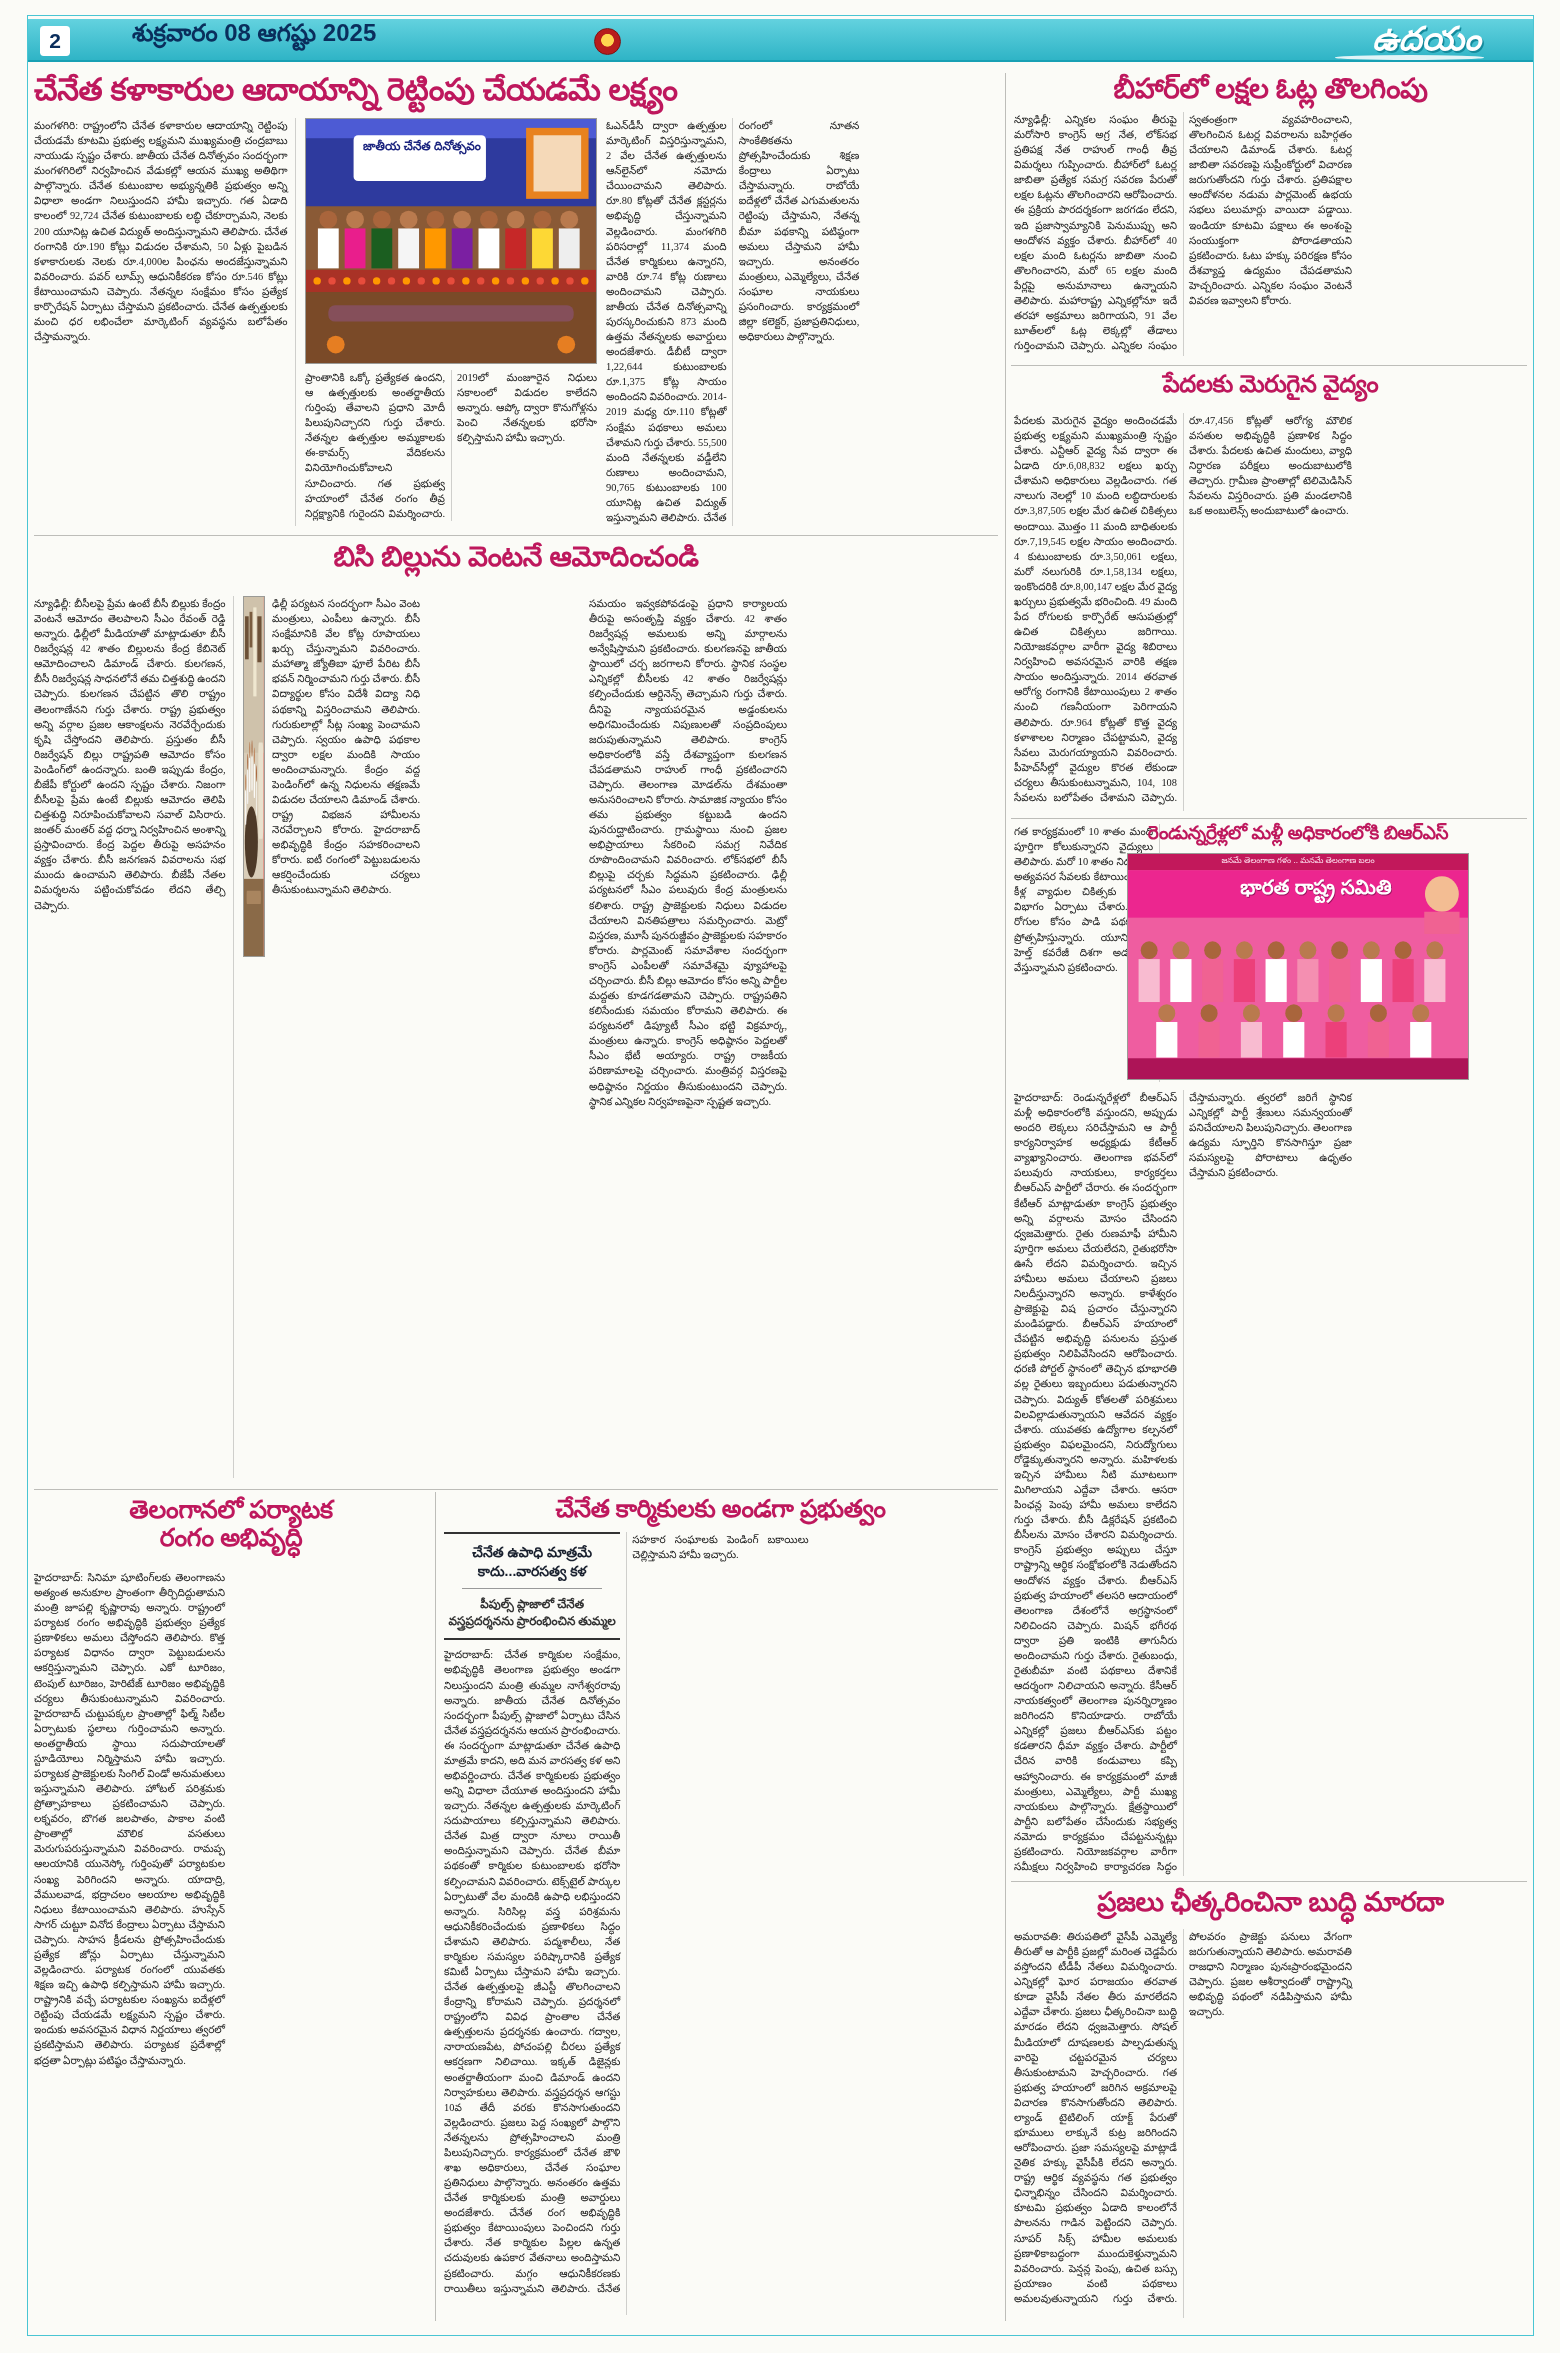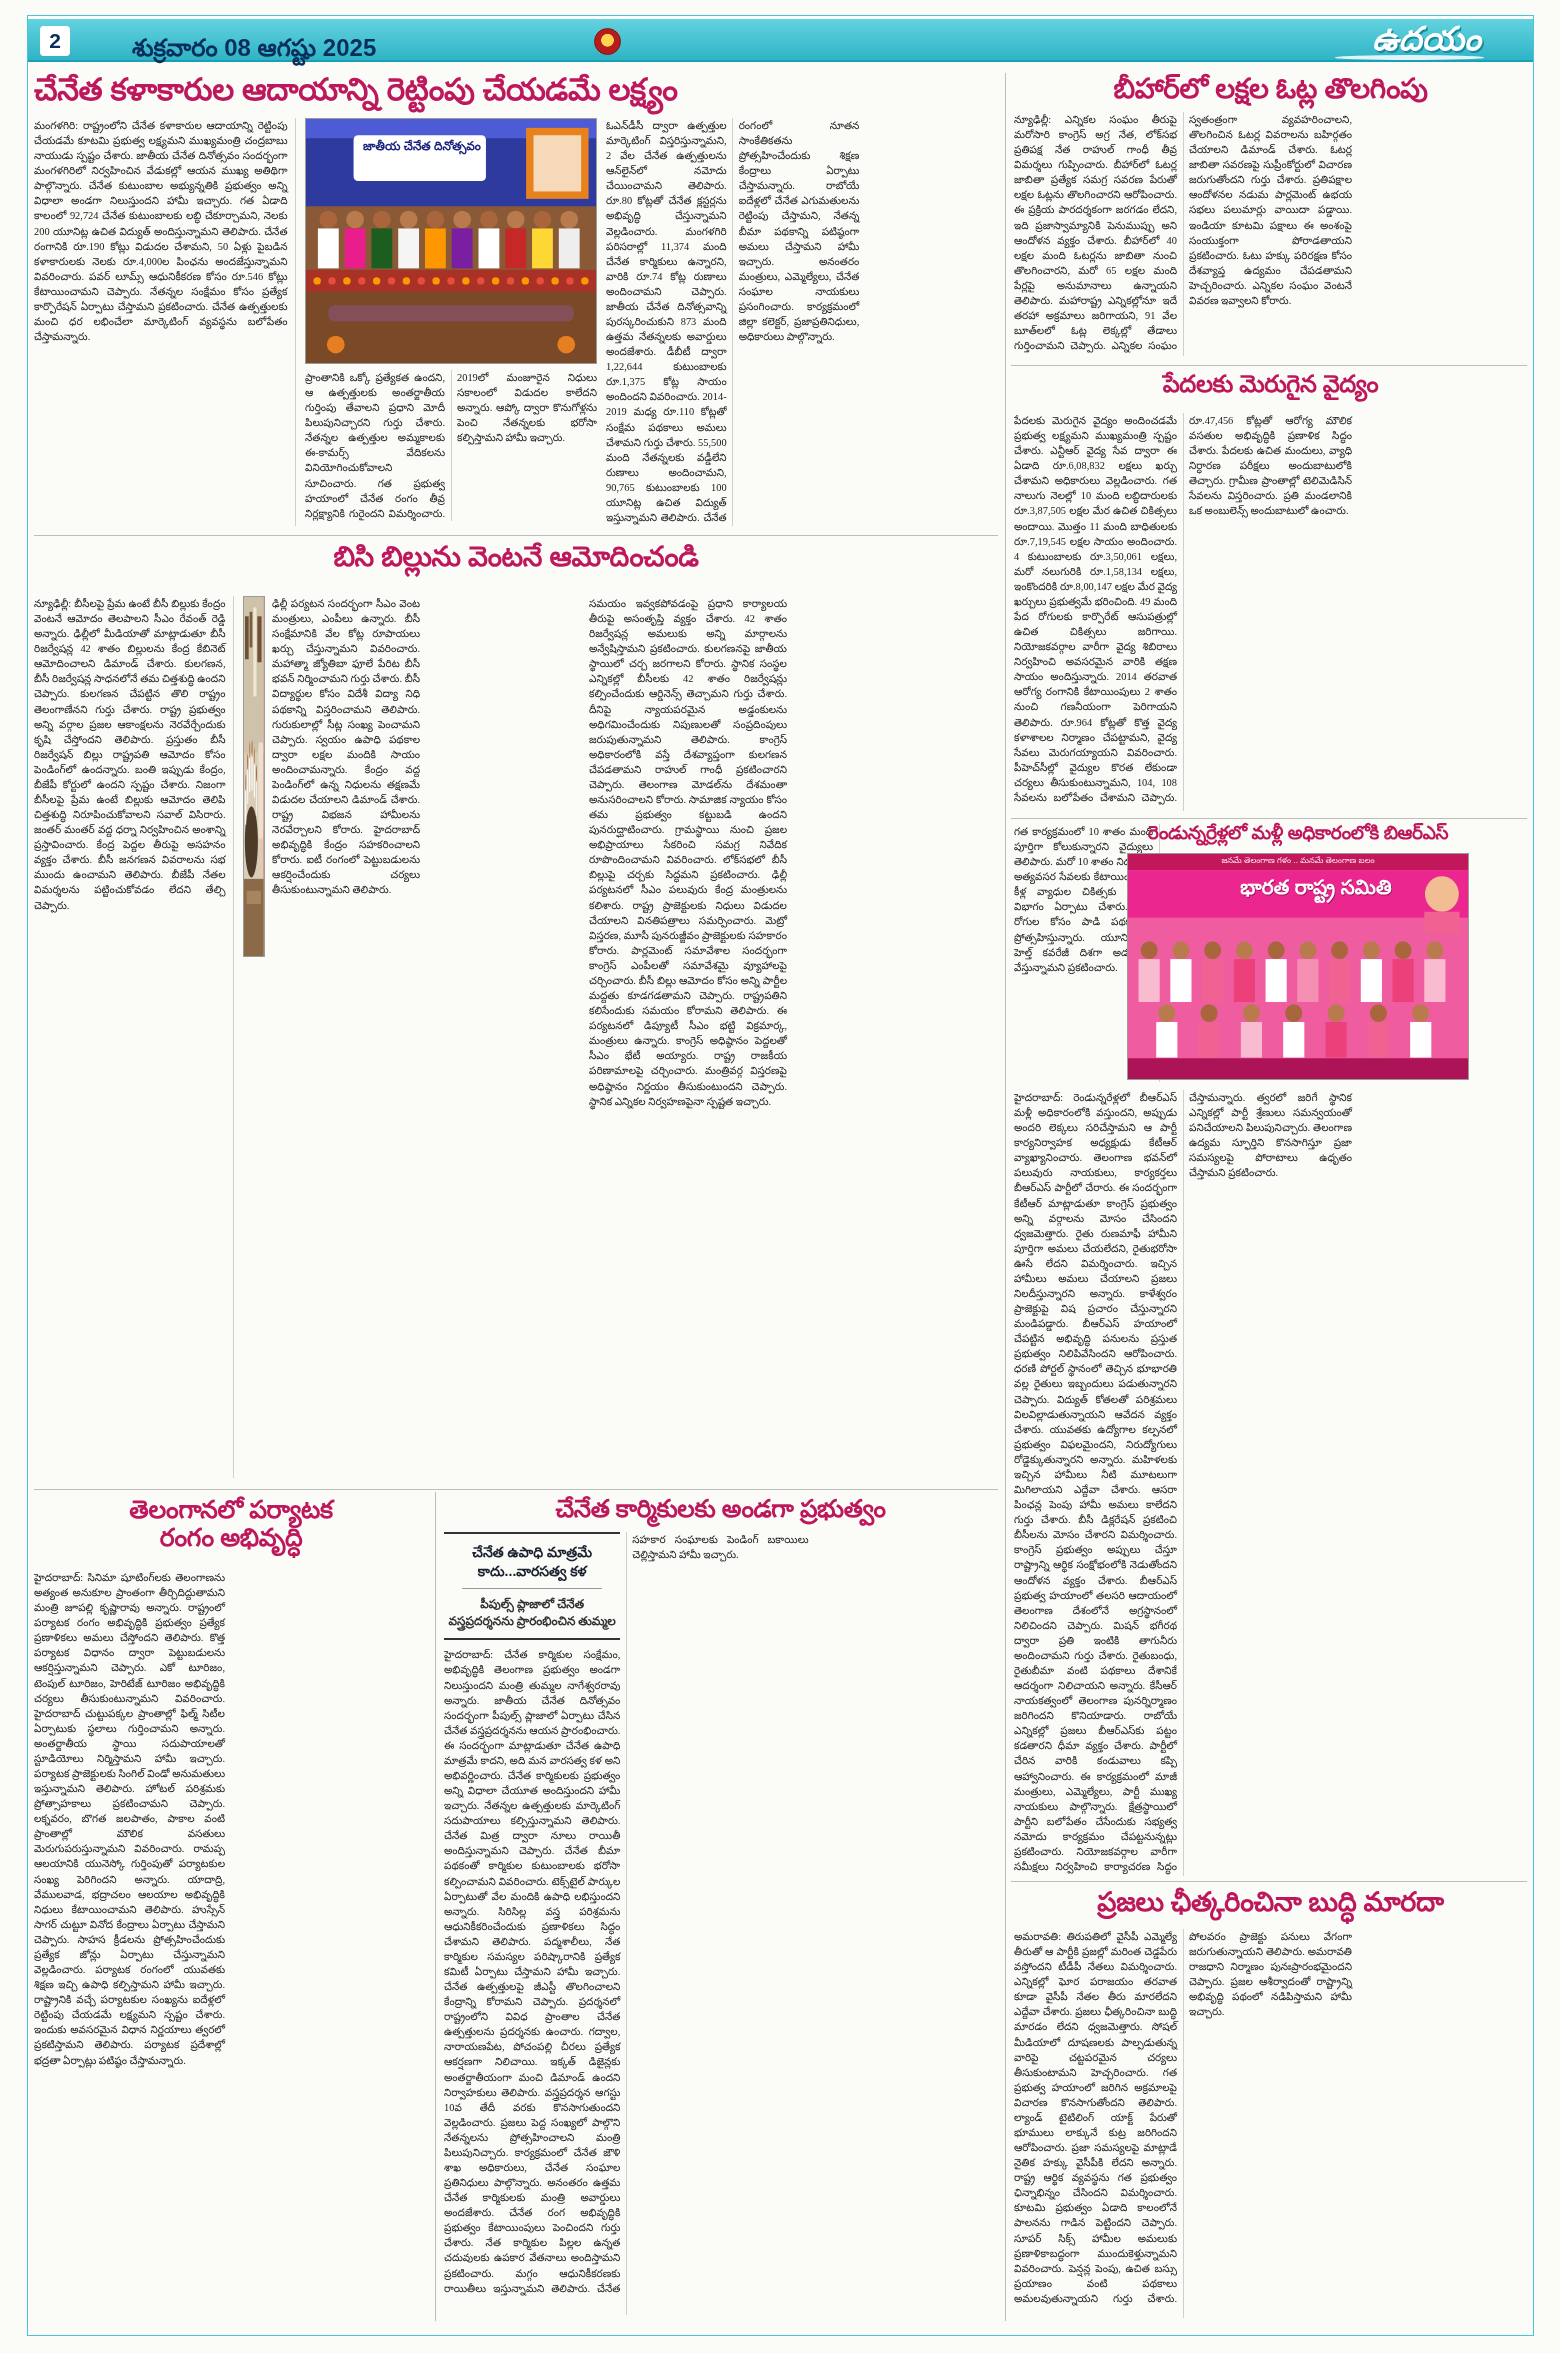--- a/index.html
+++ b/index.html
@@ -15,21 +15,21 @@
   
   .masthead {
     position:absolute; top:19.4px; left:28px; right:28px; height:43px;
     background:linear-gradient(#63d2df,#2fb4c6);
     border-bottom:2.2px solid #18a0b4;
     display:flex; align-items:center;
   }
   .pagenum-box { position:absolute; left:12px; top:6.7px; width:30px; height:30px;
     background:#ffffff; border-radius:3.7px; display:flex; align-items:center; justify-content:center;
     font-family:"Liberation Sans",sans-serif; font-weight:bold; font-size:21px; color:#0a2e5c; }
-  .mast-date { position:absolute; left:104px; top:15px;
+  .mast-date { position:absolute; left:104px; top:0;
     font-family:"Liberation Sans",sans-serif; font-weight:bold; font-size:24px; color:#0a2e5c; }
   .mast-emblem { position:absolute; left:566px; top:8.2px; width:27px; height:27px; border-radius:50%;
     background:radial-gradient(circle at 50% 45%, #ffd54f 0 6px, #b71c1c 6.7px 13.4px); border:1.5px solid #7f1010; }
   .mast-logo { position:absolute; right:52px; top:0.7px;
     font-family:"Liberation Sans",sans-serif; font-weight:bold; font-style:italic;
     font-size:33px; color:#ffffff; text-shadow:1.5px 1.5px 0 #148a9c; }
   .mast-logo-swoosh { position:absolute; right:49px; top:36px; width:149px; height:4.5px;
     border-radius:50%; background:#ffffff; opacity:.85; }
   
   .headline { font-family:"Liberation Sans",sans-serif; font-weight:bold; color:#be185d;

